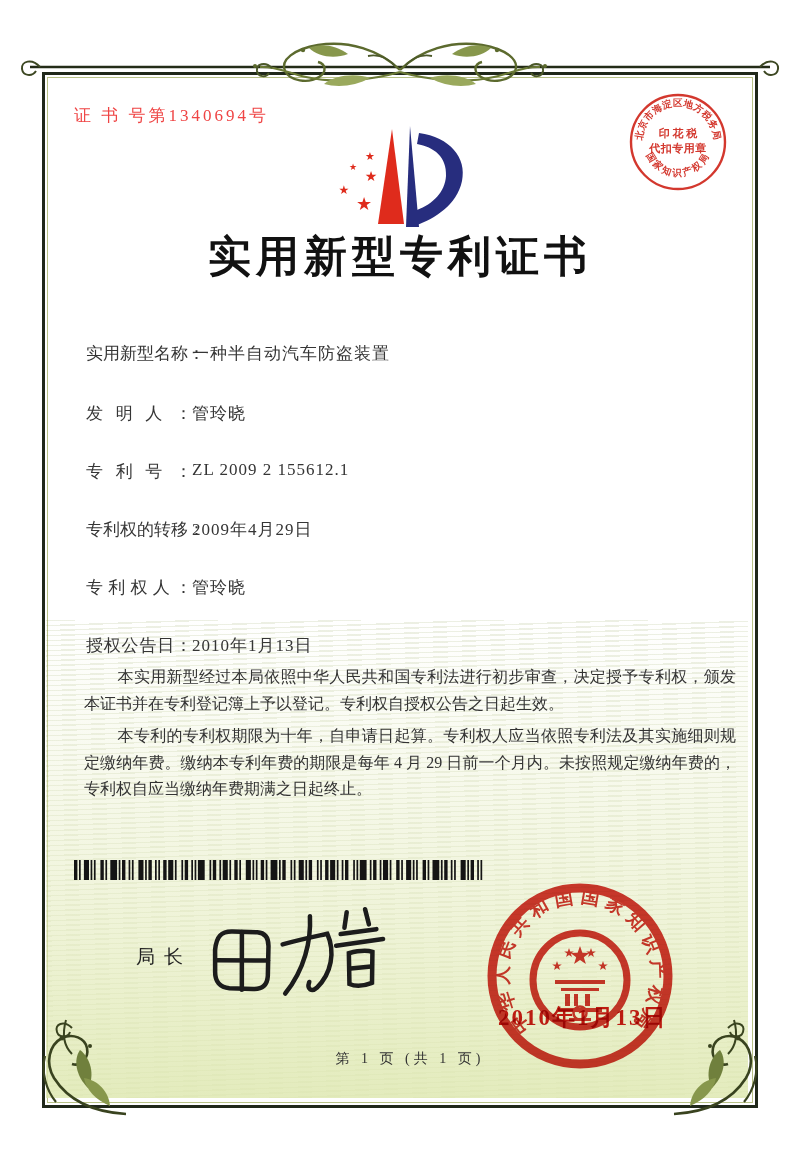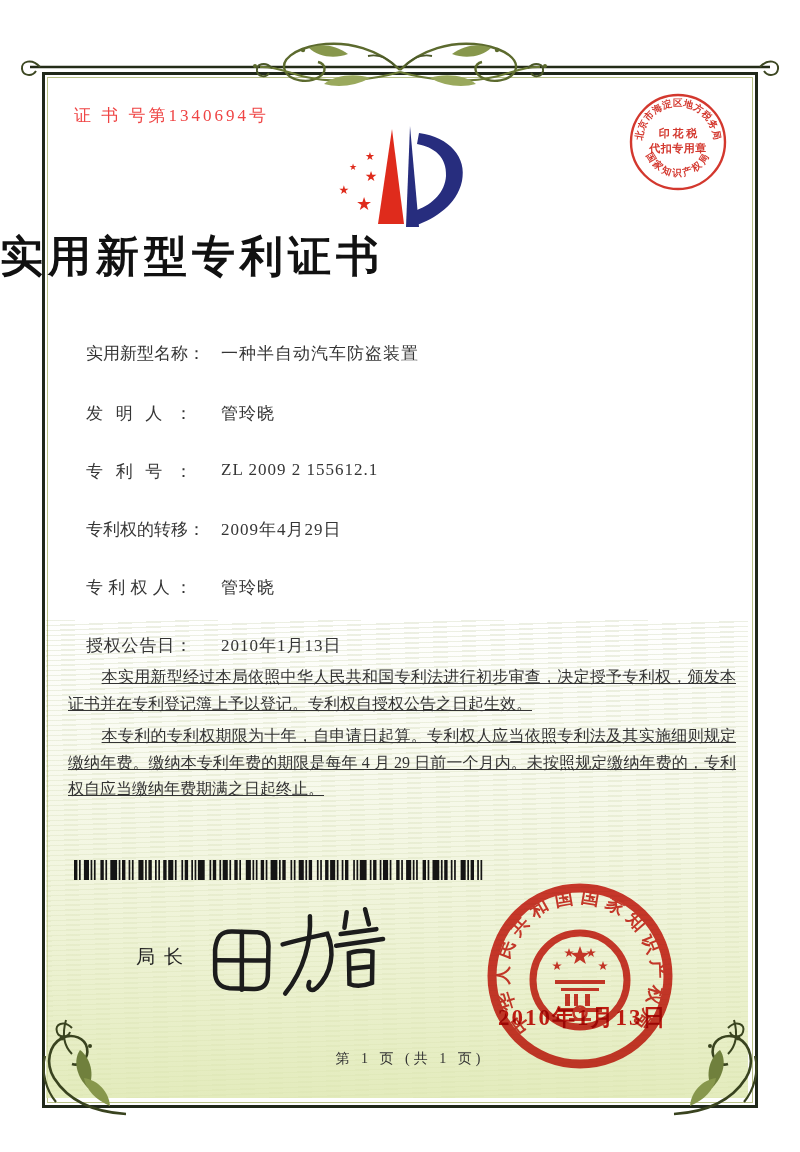--- a/index.html
+++ b/index.html
@@ -21,39 +21,39 @@
     background:
       linear-gradient(180deg, rgba(234,238,205,0) 0%, rgba(231,237,198,0.30) 30%,
                       rgba(226,234,184,0.62) 70%, rgba(221,231,174,0.82) 100%),
       repeating-linear-gradient(178deg, rgba(130,150,70,0.15) 0 1.5px, rgba(255,255,255,0) 1.5px 5px);
   }
   
   .content{position:absolute;inset:0;z-index:3;}
   .cert-no{position:absolute;left:74px;top:104px;font-size:17px;letter-spacing:3px;color:#ef4444;}
   .logo{position:absolute;left:320px;top:126px;width:160px;height:112px;}
   .title{
-    position:absolute;left:0;right:0;top:228px;
+    position:absolute;left:0;right:0;top:228px;text-align:center;
     font-size:43px;font-weight:900;letter-spacing:5px;color:#111;
   }
   .fields{position:absolute;left:86px;top:342px;width:560px;font-size:17px;color:#353535;}
   .field-row{position:absolute;left:0;white-space:nowrap;}
   .field-row:nth-child(1){top:0;}
   .field-row:nth-child(2){top:60px;}
   .field-row:nth-child(3){top:118px;}
   .field-row:nth-child(4){top:176px;}
   .field-row:nth-child(5){top:234px;font-family:Liberation Serif, serif;}
   .field-row:nth-child(6){top:292px;}
   .field-label{display:inline-block;width:106px;text-align:justify;text-align-last:justify;vertical-align:top;}
   .field-label::after{content:"\FF1A";}
-  .field-value{letter-spacing:1px;margin-left:29px;}
+  .field-value{letter-spacing:1px;}
   .body-text{
     position:absolute;left:68px;top:664px;width:668px;
     font-size:16px;line-height:26.5px;text-align:justify;color:#333;
   }
-  .body-text p{margin:0 0 6px 0;text-indent:2.1em;text-decoration:underline;}
+  .body-text p{margin:0 0 6px 16px;text-indent:2.1em;}
   .barcode{position:absolute;left:74px;top:860px;width:414px;height:20px;}
   .sig-title{position:absolute;left:136px;top:944px;font-size:19px;letter-spacing:9px;color:#222;}
   .signature{position:absolute;left:205px;top:902px;width:195px;height:98px;transform:rotate(-3deg);}
   .footer{position:absolute;left:0;right:0;top:1050px;text-align:center;font-size:14px;letter-spacing:4px;color:#333;padding-left:20px;}
   
   .tax-stamp{position:absolute;left:622px;top:86px;width:112px;height:112px;z-index:4;opacity:.93;mix-blend-mode:multiply;}
   .office-stamp{position:absolute;left:482px;top:878px;width:196px;height:196px;z-index:4;opacity:.92;mix-blend-mode:multiply;}
   .stamp-date{
     position:absolute;left:498px;top:1002px;z-index:5;font-size:23px;font-weight:700;
     color:#cf1d15;letter-spacing:2px;mix-blend-mode:multiply;

